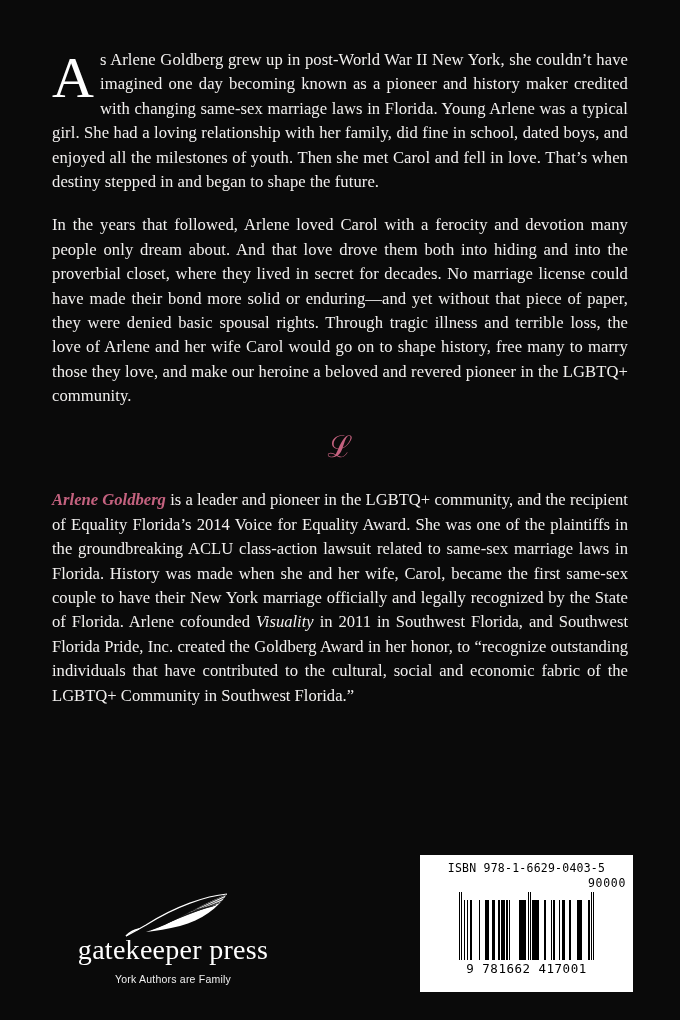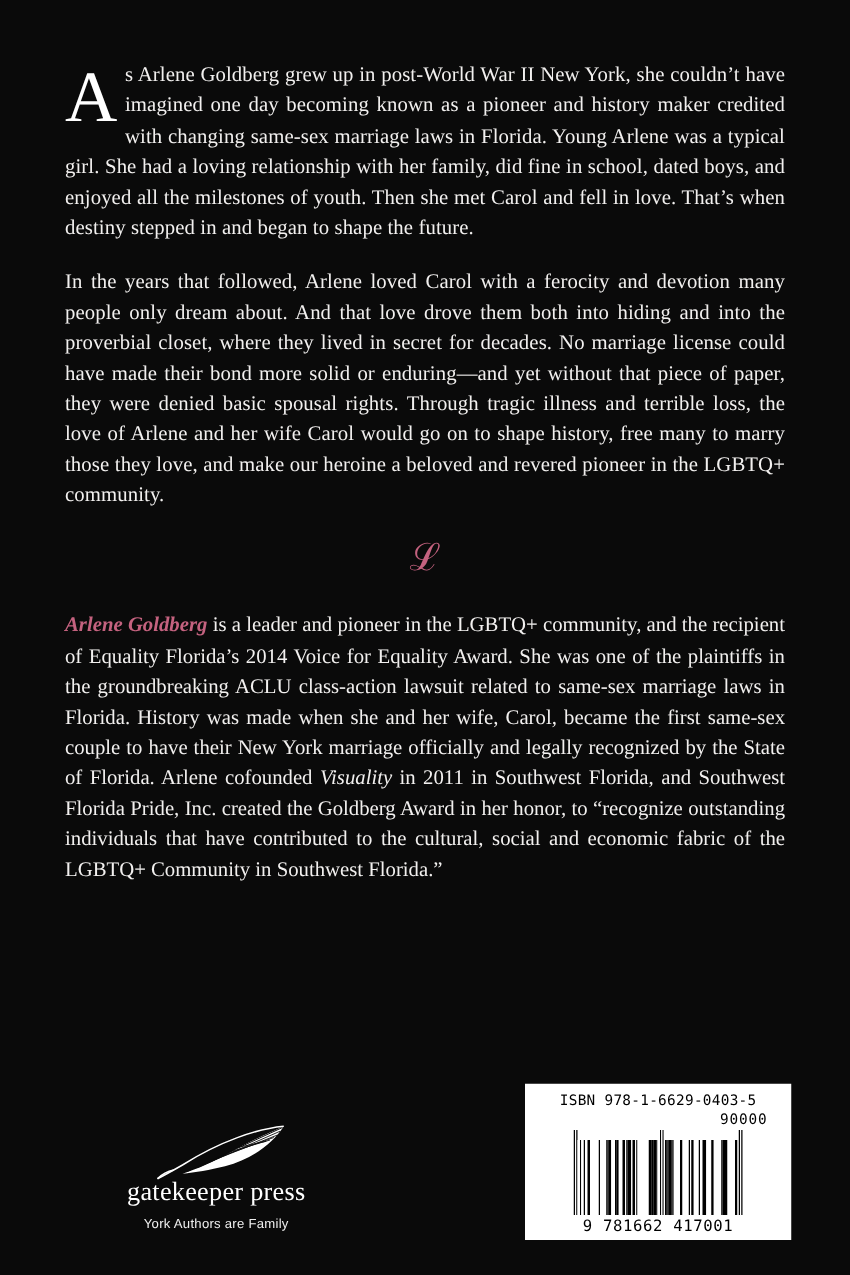--- a/index.html
+++ b/index.html
@@ -96,58 +96,58 @@
     height: 46px;
     position: relative;
   }
   .quill-wrap svg {
     position: absolute;
     left: 38px;
     top: 0;
   }
   .pub-name {
     font-family: "Liberation Serif", serif;
-    font-size: 21px;
+    font-size: 28px;
     letter-spacing: 0.01em;
     margin-top: -4px;
     white-space: nowrap;
   }
   .pub-tag {
     font-family: "Liberation Sans", sans-serif;
     font-size: 10.5px;
     letter-spacing: 0.02em;
     margin-top: 7px;
     color: #efefef;
     white-space: nowrap;
   }
 
   
   .barcode-box {
     position: absolute;
     right: 47px;
     bottom: 28px;
     width: 213px;
     background: #ffffff;
-    padding: 6px 7px 4px 7px;
+    padding: 6px 7px 16px 7px;
     box-sizing: border-box;
     color: #000;
   }
   .isbn-line {
     font-family: "DejaVu Sans Mono", monospace;
     font-size: 11.5px;
     letter-spacing: 0.02em;
     text-align: center;
     margin-bottom: 1px;
     white-space: nowrap;
   }
   .price-line {
     font-family: "DejaVu Sans Mono", monospace;
     font-size: 11.5px;
     text-align: right;
-    margin: 0 12px 2px 0;
+    margin: 0 0 2px 0;
     letter-spacing: 0.06em;
   }
   .bars {
     height: 68px;
     display: flex;
     align-items: flex-end;
     justify-content: center;
     gap: 0;
   }
   .bars span {

